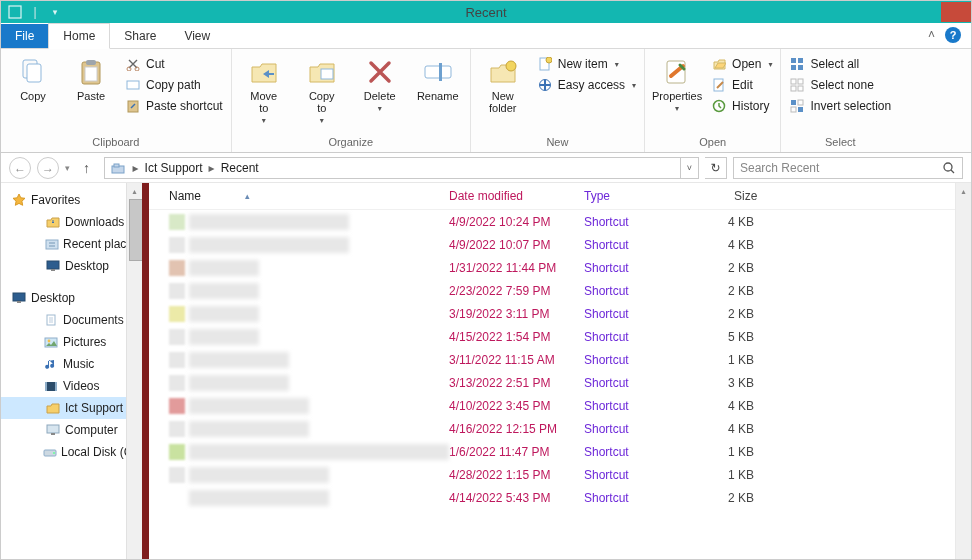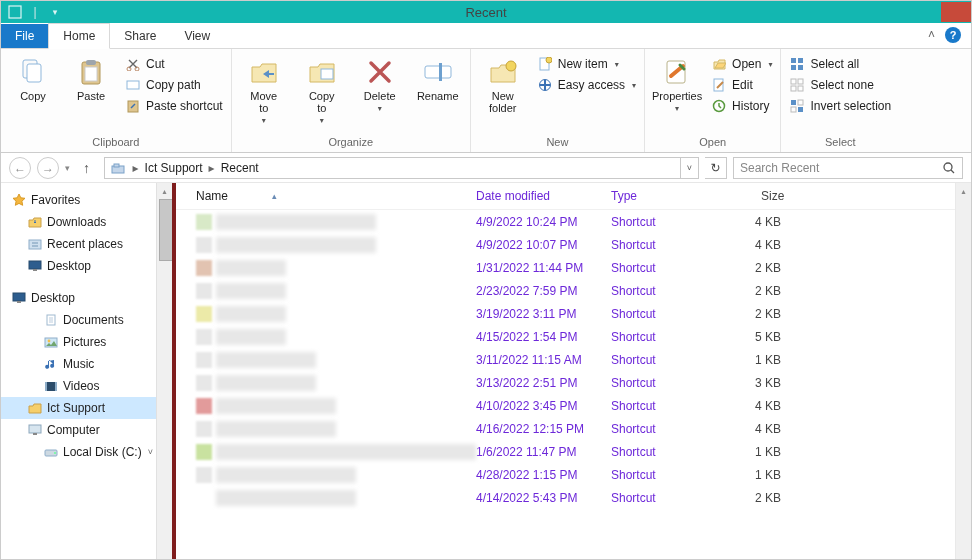--- a/index.html
+++ b/index.html
@@ -42,39 +42,39 @@
   .breadcrumb .ic{width:18px;height:16px;display:inline-flex;align-items:center;justify-content:center}
   .breadcrumb .sep{color:#666;padding:0 4px}
   .breadcrumb .ddend{margin-left:auto;border-left:1px solid #c9c9c9;width:18px;height:100%;display:flex;align-items:center;justify-content:center;color:#555}
   .refresh{width:22px;height:22px;border:1px solid #c9c9c9;border-left:none;display:flex;align-items:center;justify-content:center;color:#444}
   .search{width:230px;height:22px;border:1px solid #c9c9c9;display:flex;align-items:center;padding:0 6px;position:relative;color:#888}
   .search input{border:none;outline:none;flex:1;font-size:12px;color:#6d28d9}
   .search input::placeholder{color:#888}
   .search .mag{color:#555}
   
   .content{display:flex;height:378px;overflow:hidden}
-  .tree{width:175px;border-right:4px solid #7f1d1d;overflow-y:auto;padding:6px 0;position:relative}
+  .tree{width:148px;border-right:7px solid #7f1d1d;overflow-y:auto;padding:6px 0;position:relative}
   .tree-scroll{position:absolute;right:0;top:0;width:16px;height:100%;background:#f0f0f0;border-left:1px solid #e1e1e1}
   .tree-scroll::before{content:"▴";position:absolute;top:0;left:0;width:100%;height:16px;display:flex;align-items:center;justify-content:center;color:#888;font-size:8px}
   .tree-scroll::after{content:"";position:absolute;top:16px;left:2px;width:12px;height:60px;background:#c7c7c7;border:1px solid #aaa}
   .tree .sec{margin-bottom:10px}
   .tree .node{display:flex;align-items:center;gap:4px;padding:3px 4px 3px 10px;font-size:12px;white-space:nowrap}
-  .tree .node.l2{padding-left:26px}
+  .tree .node.l2{padding-left:44px}
   .tree .node.l3{padding-left:42px}
   .tree .node .ic{width:16px;height:16px;display:inline-flex;align-items:center;justify-content:center}
   .tree .node.sel{background:#cde8ff}
   .list{flex:1;display:flex;flex-direction:column;position:relative}
   .list-scroll{position:absolute;right:0;top:0;width:16px;height:100%;background:#f0f0f0;border-left:1px solid #e9e9e9}
   .list-scroll::before{content:"▴";position:absolute;top:0;left:0;width:100%;height:16px;display:flex;align-items:center;justify-content:center;color:#888;font-size:8px}
   .list .hdr{display:flex;padding:6px 0 6px 20px;color:#355a8a;border-bottom:1px solid #f0f0f0;font-size:12px}
   .list .hdr .col{padding-right:8px}
   .list .rows{flex:1;overflow:hidden}
   .list .row{display:flex;padding:2px 0 2px 20px;align-items:center;height:23px}
   .col-name{width:280px;display:flex;align-items:center;gap:4px}
-  .col-date{width:135px;color:#6d28d9}
+  .col-date{width:135px;color:#be185d}
   .col-type{width:110px;color:#6d28d9}
   .col-size{width:90px;text-align:right;padding-right:30px;color:#444}
   .blur-block{height:16px;background:#e7e7e7;filter:blur(2px)}
   .blur-chip{width:16px;height:16px;filter:blur(1px)}
   .hdr .sort{font-size:9px;color:#6a8bb5;margin-left:40px}
   svg{display:block}
 </style>
 </head>
 <body>
 

